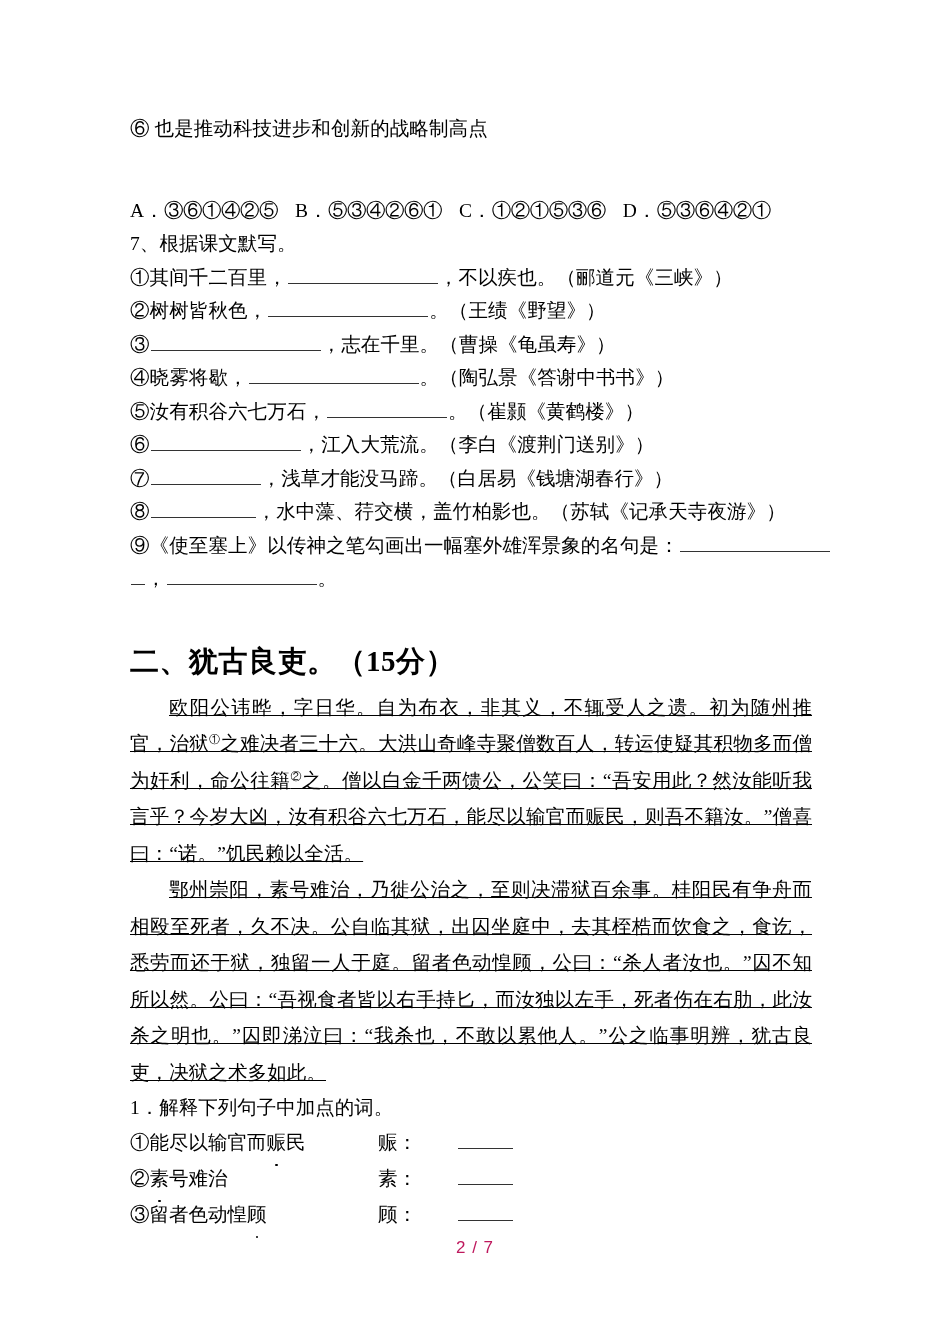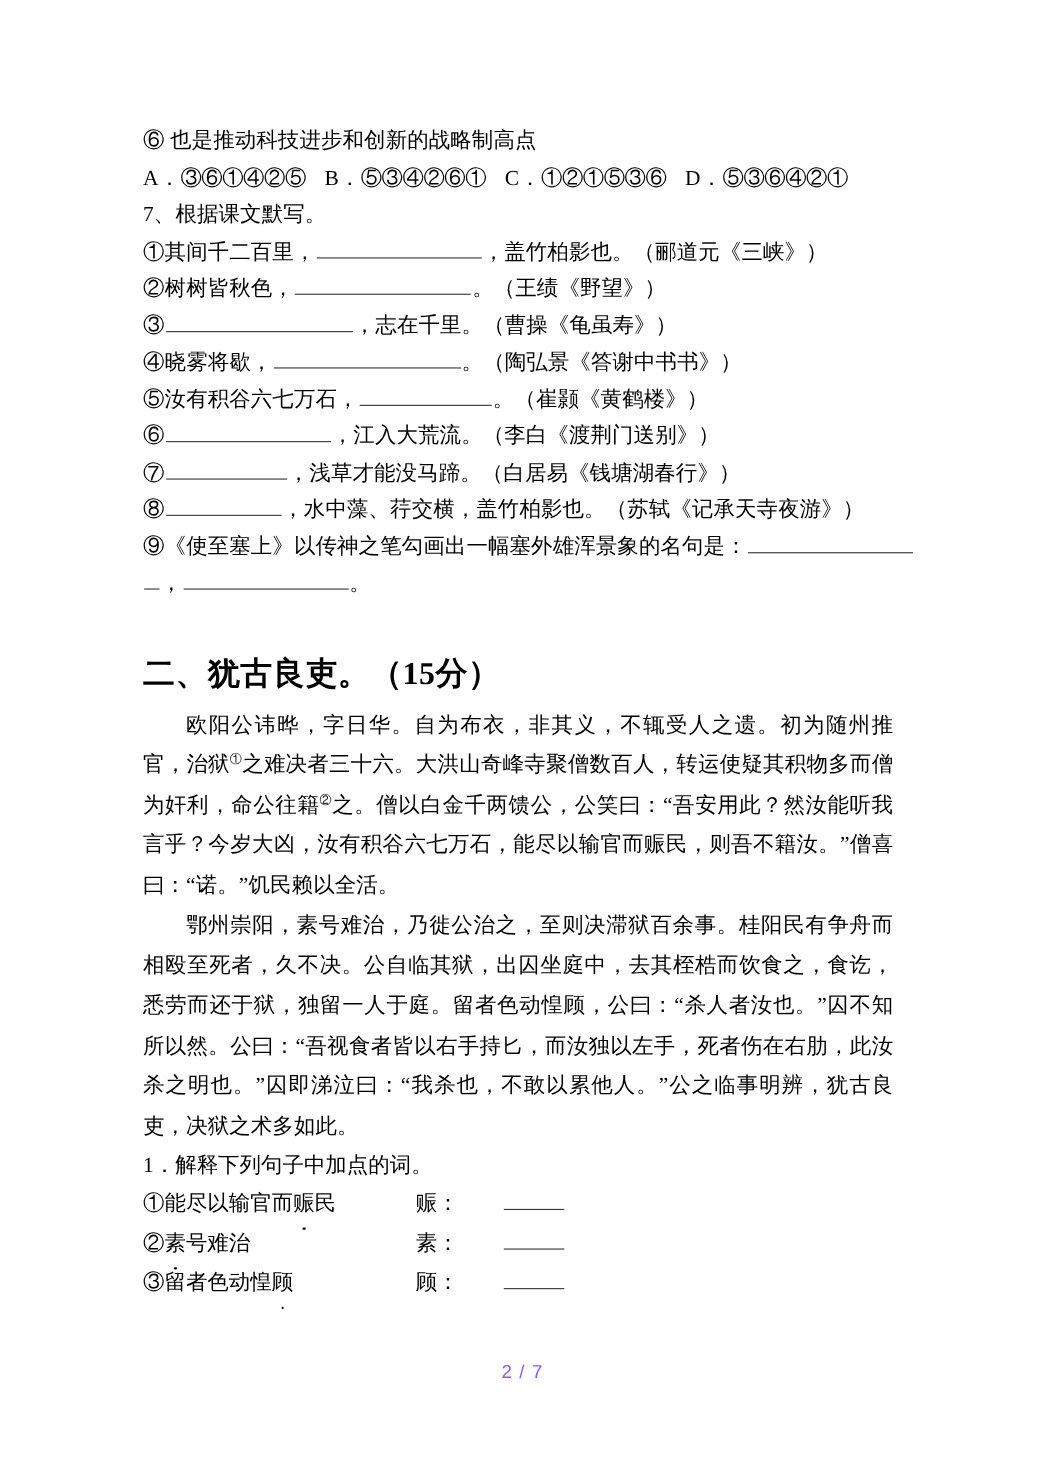--- a/index.html
+++ b/index.html
@@ -32,21 +32,21 @@
     line-height: 33.5px;
     white-space: nowrap;
     letter-spacing: 0.1px;
   }
 
   .ascii {
     font-family: "Liberation Serif", "DejaVu Serif", serif;
   }
 
   
-  .opt-row { letter-spacing: 0.2px; }
+  .opt-row { letter-spacing: 0.2px; margin-top: 48px; }
   .opt-gap { display: inline-block; width: 17px; }
   .circ { letter-spacing: -0.5px; }
 
   
   .blank {
     display: inline-block;
     border-bottom: 1px solid #333;
     height: 15px;
     vertical-align: baseline;
     margin: 0 1px;
@@ -74,20 +74,21 @@
   
   .passage {
     font-size: 19.5px;
     line-height: 36.5px;
     text-align: justify;
     text-justify: inter-ideograph;
     text-indent: 2em;
     margin: 0;
     letter-spacing: 0.1px;
     width: 682px;
+    text-decoration: underline;
   }
   .passage sup {
     font-size: 11px;
     vertical-align: super;
     line-height: 0;
   }
 
   .note-line {
     font-size: 19.5px;
     line-height: 34px;
@@ -134,39 +135,39 @@
 
   
   .footer {
     position: absolute;
     left: 0;
     top: 1238px;
     width: 950px;
     text-align: center;
     font-family: "Liberation Sans", "DejaVu Sans", sans-serif;
     font-size: 17px;
-    color: #8b5cf6;
+    color: #be185d;
     letter-spacing: 1px;
   }
 </style>
 </head>
 <body>
 
 <div class="page">
 
   <div class="line">⑥ 也是推动科技进步和创新的战略制高点</div>
 
   <div class="line opt-row">
     <span class="ascii">A．</span><span class="circ">③⑥①④②⑤</span><span class="opt-gap"></span><span class="ascii">B．</span><span class="circ">⑤③④②⑥①</span><span class="opt-gap"></span><span class="ascii">C．</span><span class="circ">①②①⑤③⑥</span><span class="opt-gap"></span><span class="ascii">D．</span><span class="circ">⑤③⑥④②①</span>
   </div>
 
   <div class="line">7、根据课文默写。</div>
 
   <div class="line">
-    <span>①</span><span>其间千二百里，</span><span class="blank b-150"></span><span>，盖竹柏影也。（郦道元《三峡》）</span>
+    <span>①</span><span>其间千二百里，</span><span class="blank b-150"></span><span>，不以疾也。（郦道元《三峡》）</span>
   </div>
 
   <div class="line">
     <span>②</span><span>树树皆秋色，</span><span class="blank b-160"></span><span>。（王绩《野望》）</span>
   </div>
 
   <div class="line">
     <span>③</span><span></span><span class="blank b-170"></span><span>，志在千里。（曹操《龟虽寿》）</span>
   </div>
 

